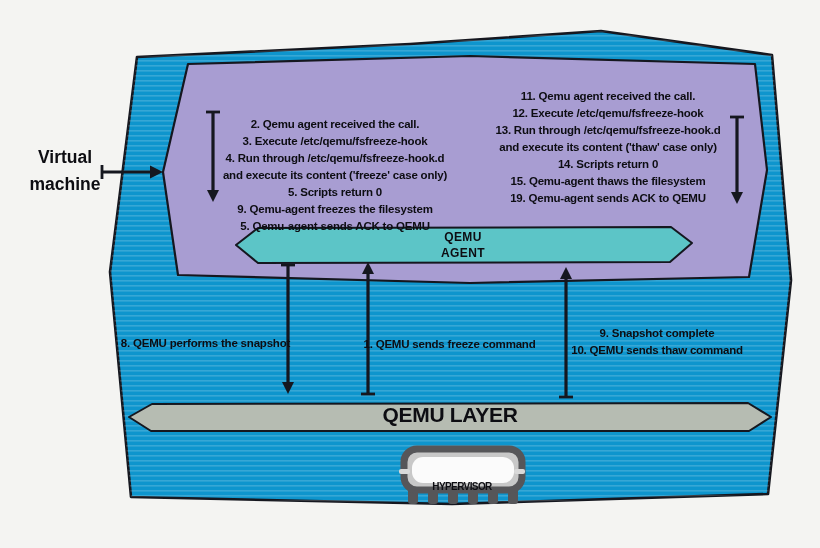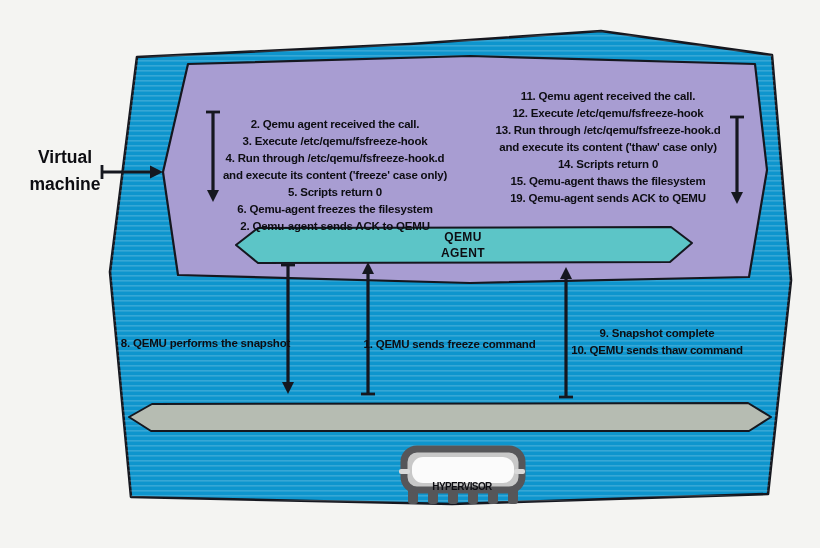--- a/index.html
+++ b/index.html
@@ -111,22 +111,22 @@
     <div>Virtual</div>
     <div>machine</div>
   </div>
 
   <div class="t steps" id="freeze-steps">
     <div>2. Qemu agent received the call.</div>
     <div>3. Execute /etc/qemu/fsfreeze-hook</div>
     <div>4. Run through /etc/qemu/fsfreeze-hook.d</div>
     <div>and execute its content ('freeze' case only)</div>
     <div>5. Scripts return 0</div>
-    <div>6. Qemu-agent freezes the filesystem</div>
-    <div>2. Qemu-agent sends ACK to QEMU</div>
+    <div>9. Qemu-agent freezes the filesystem</div>
+    <div>5. Qemu-agent sends ACK to QEMU</div>
   </div>
 
   <div class="t steps" id="thaw-steps">
     <div>11. Qemu agent received the call.</div>
     <div>12. Execute /etc/qemu/fsfreeze-hook</div>
     <div>13. Run through /etc/qemu/fsfreeze-hook.d</div>
     <div>and execute its content ('thaw' case only)</div>
     <div>14. Scripts return 0</div>
     <div>15. Qemu-agent thaws the filesystem</div>
     <div>19. Qemu-agent sends ACK to QEMU</div>
@@ -137,16 +137,17 @@
     <div>AGENT</div>
   </div>
 
   <div class="t flow" id="label-snapshot">8. QEMU performs the snapshot</div>
   <div class="t flow" id="label-freeze">1. QEMU sends freeze command</div>
   <div class="t flow" id="label-complete">
     <div>9. Snapshot complete</div>
     <div>10. QEMU sends thaw command</div>
   </div>
 
+  <div class="t layer-label">QEMU LAYER</div>
 
   <div class="t chip-label">HYPERVISOR</div>
 
 </div>
 
 </body></html>

